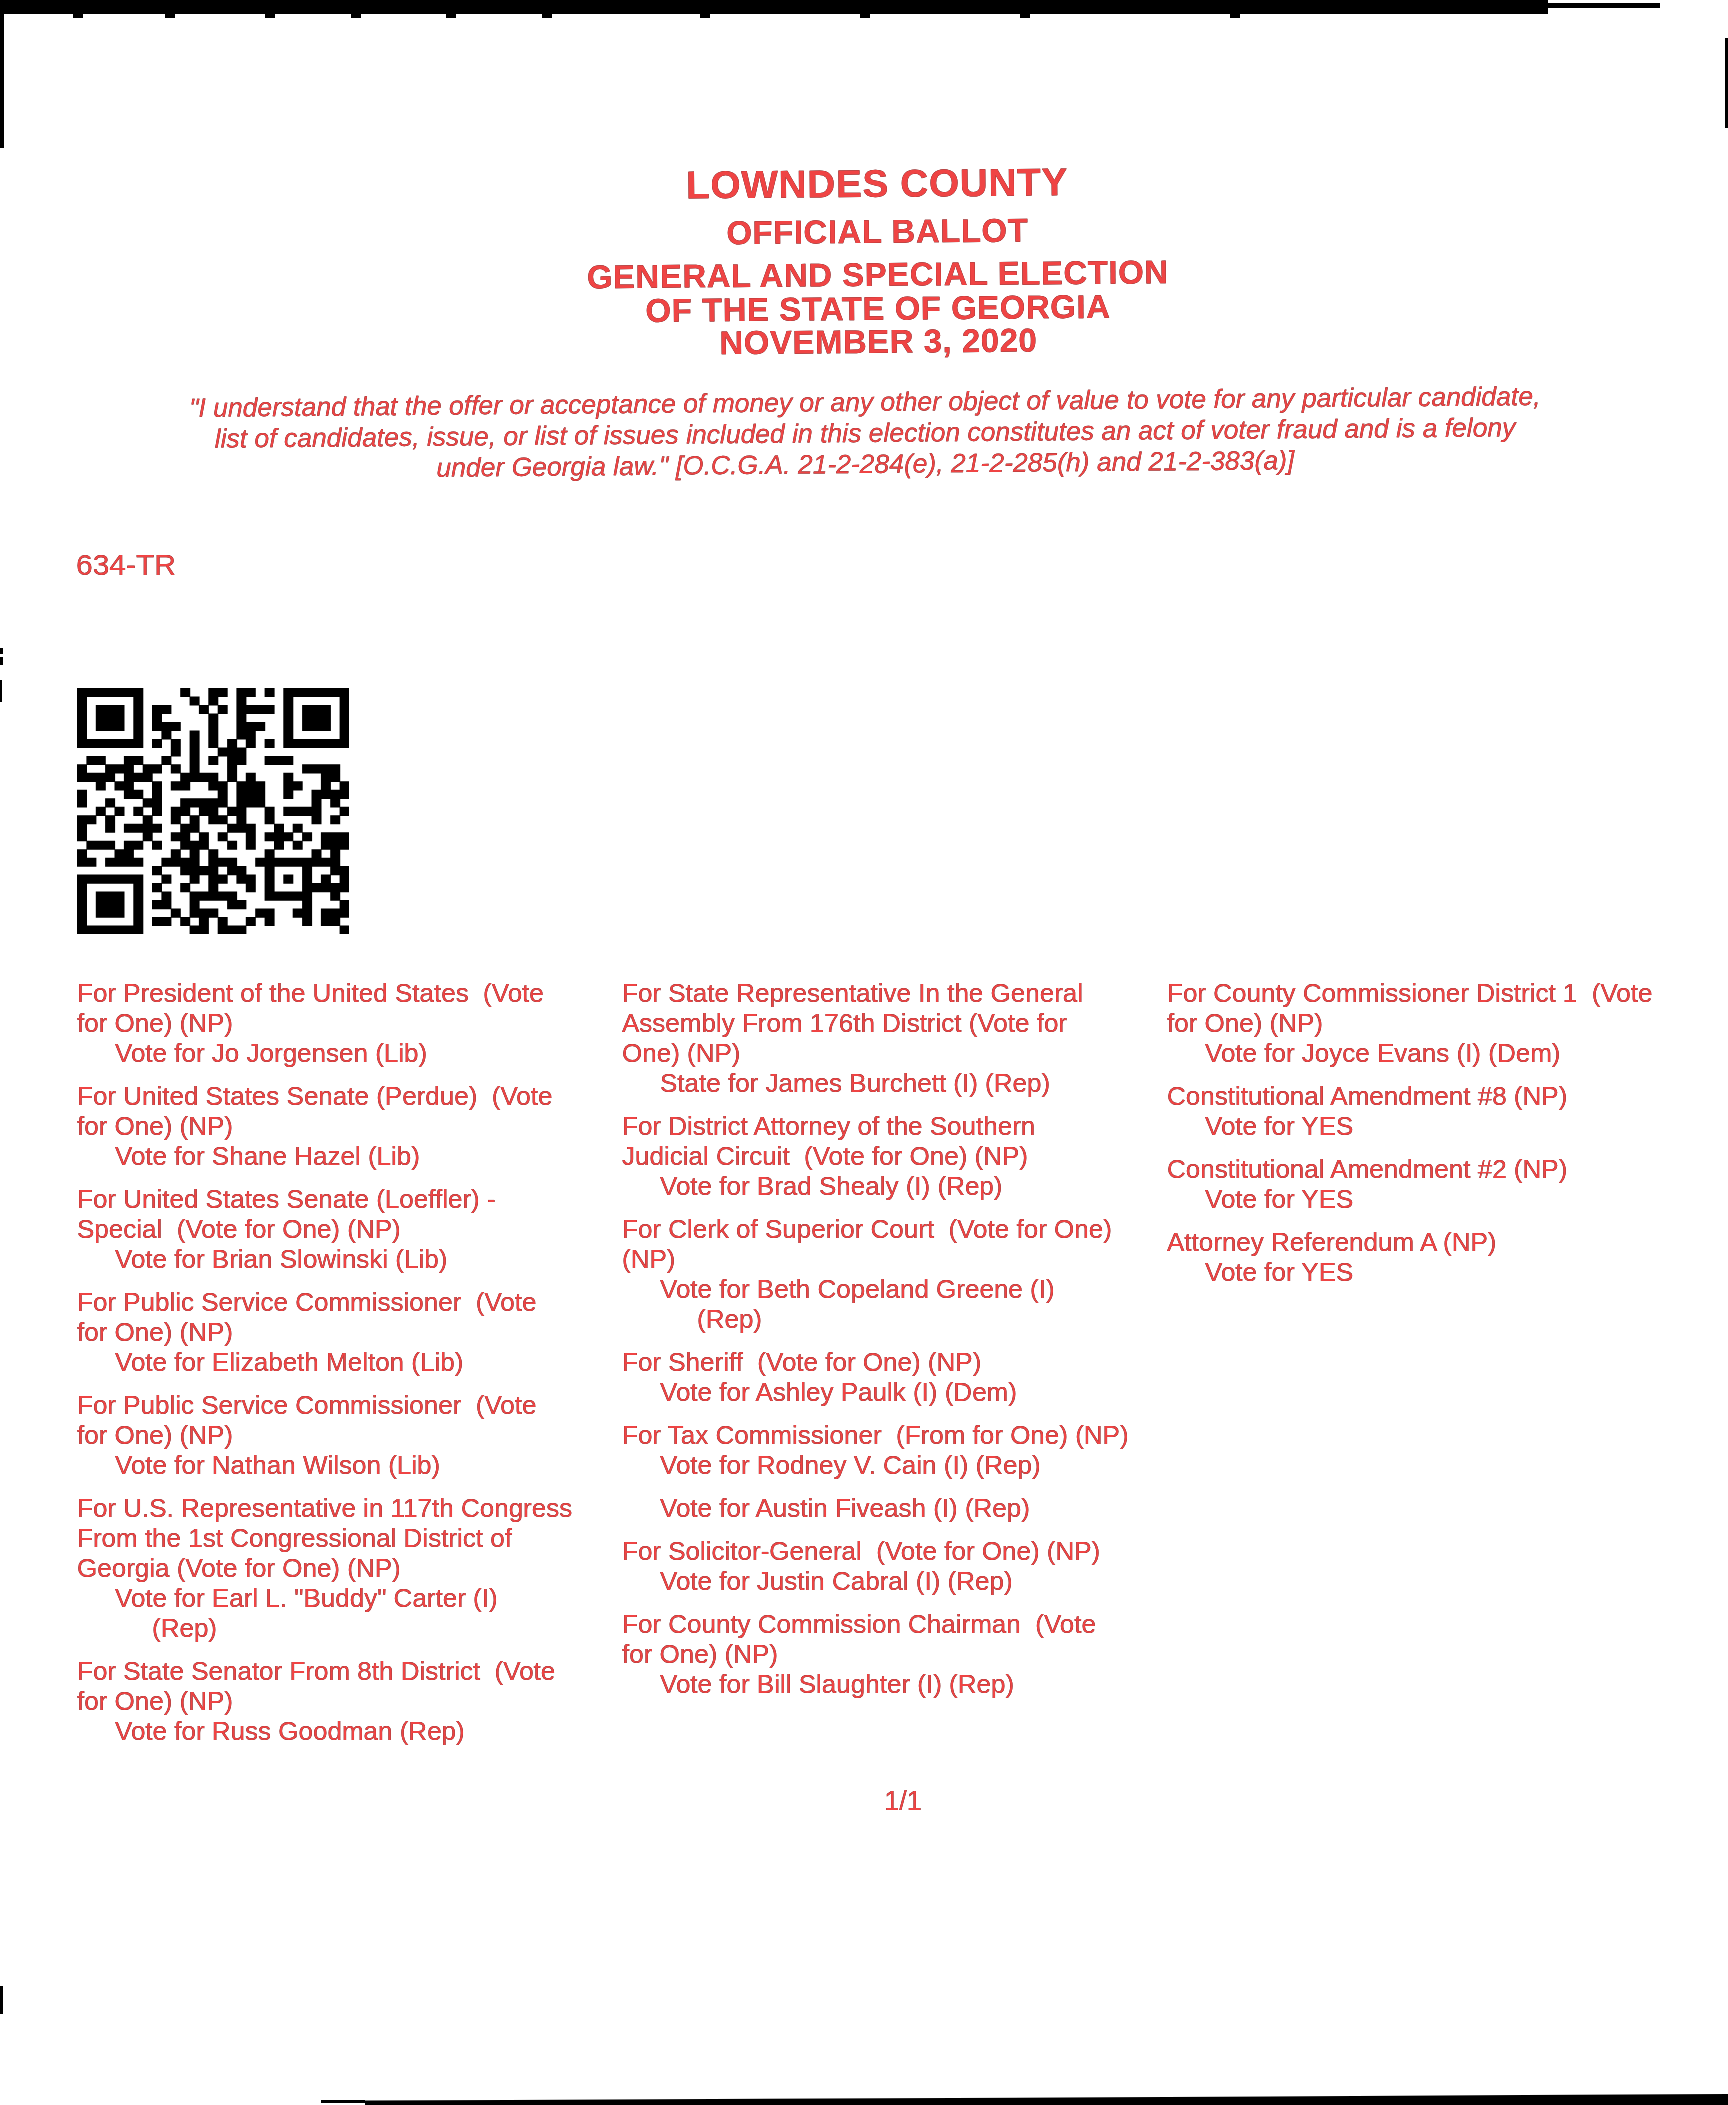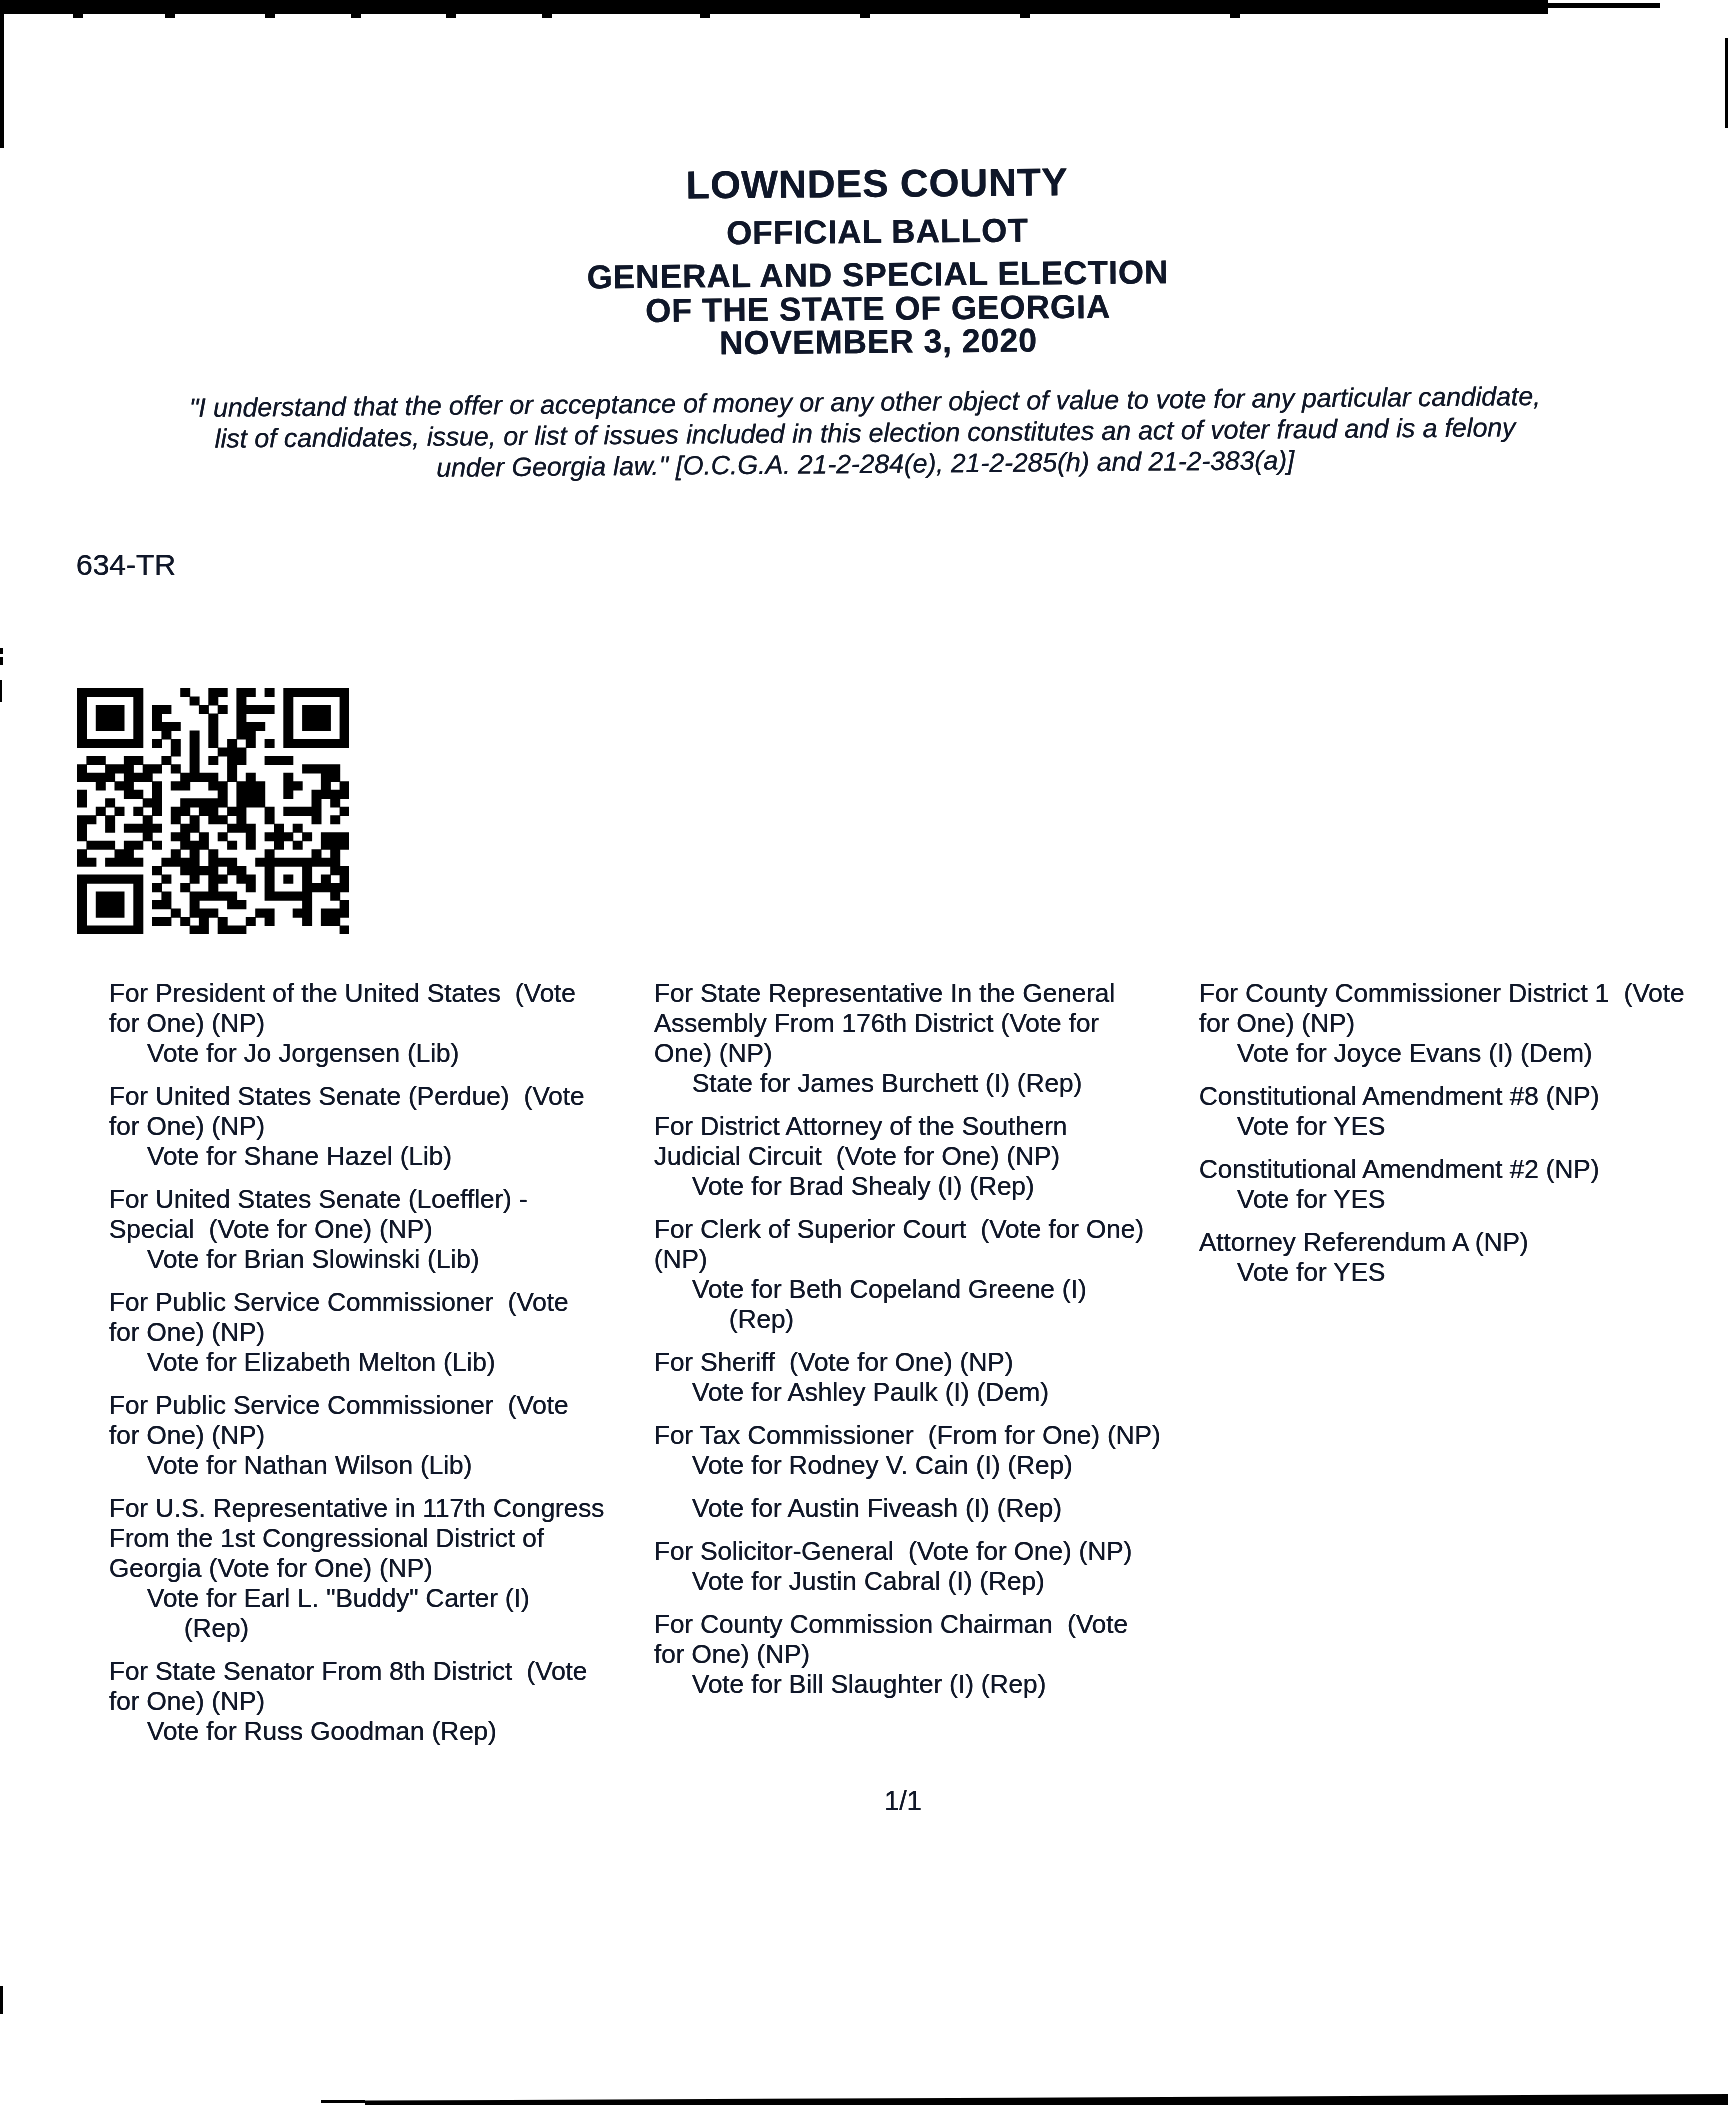--- a/index.html
+++ b/index.html
@@ -1,17 +1,17 @@
 <!DOCTYPE html>
 <html><head>
 <meta charset="utf-8">
 <style>
   html,body{margin:0;padding:0;background:#fff;}
   .page{position:relative;width:1728px;height:2105px;background:#fff;overflow:hidden;
-        font-family:"Liberation Sans","DejaVu Sans",sans-serif;color:#0f172a;}
+        font-family:"Liberation Sans","DejaVu Sans",sans-serif;color:#ef4444;}
   .art{position:absolute;background:#000;}
   
   #top-section{position:absolute;left:0;top:0;width:1728px;height:620px;
                transform:rotate(-0.5deg);transform-origin:50% 50%;}
   .hline{position:absolute;left:14px;width:1728px;text-align:center;font-weight:bold;
          text-shadow:0 0 0.6px #000;letter-spacing:0.5px;}
   #h-county{top:162px;font-size:39px;}
   #h-ballot{top:213px;font-size:33px;}
   #h-el1{top:256px;font-size:33px;}
   #h-el2{top:290px;font-size:33px;}
@@ -19,21 +19,21 @@
   #disclaimer{position:absolute;left:0;top:387px;width:1728px;text-align:center;
               font-style:italic;font-size:26.5px;line-height:31px;white-space:pre-wrap;
               text-shadow:0 0 0.6px #000;}
   #style-code{position:absolute;left:76px;top:548px;font-size:30px;text-shadow:0 0 0.5px #000;}
   #qr{position:absolute;left:77px;top:688px;width:272px;height:246px;}
   #columns{position:absolute;left:0;top:978px;width:1728px;}
   .col{position:absolute;top:0;font-size:26px;line-height:30px;text-shadow:0 0 0.5px #000;}
   .col-0{left:77px;width:546px;}
   .col-1{left:622px;width:546px;}
   .col-2{left:1167px;width:561px;}
-  .contest{margin-bottom:13px;margin-left:32px;}
+  .contest{margin-bottom:13px;}
   .contest-title{white-space:pre-wrap;}
   .cand{white-space:pre-wrap;padding-left:75px;text-indent:-37px;}
   #pageno{position:absolute;left:39px;top:1786px;width:1728px;text-align:center;
           font-size:27px;text-shadow:0 0 0.5px #000;}
   
   #a-topbar{left:0;top:0;width:1548px;height:14px;}
   #a-topbar-tail{left:1548px;top:3px;width:112px;height:5px;}
   #a-leftline{left:0;top:0;width:4px;height:148px;}
   #a-righttick{left:1725px;top:38px;width:3px;height:90px;}
   .a-tick{top:13px;height:5px;width:10px;}

